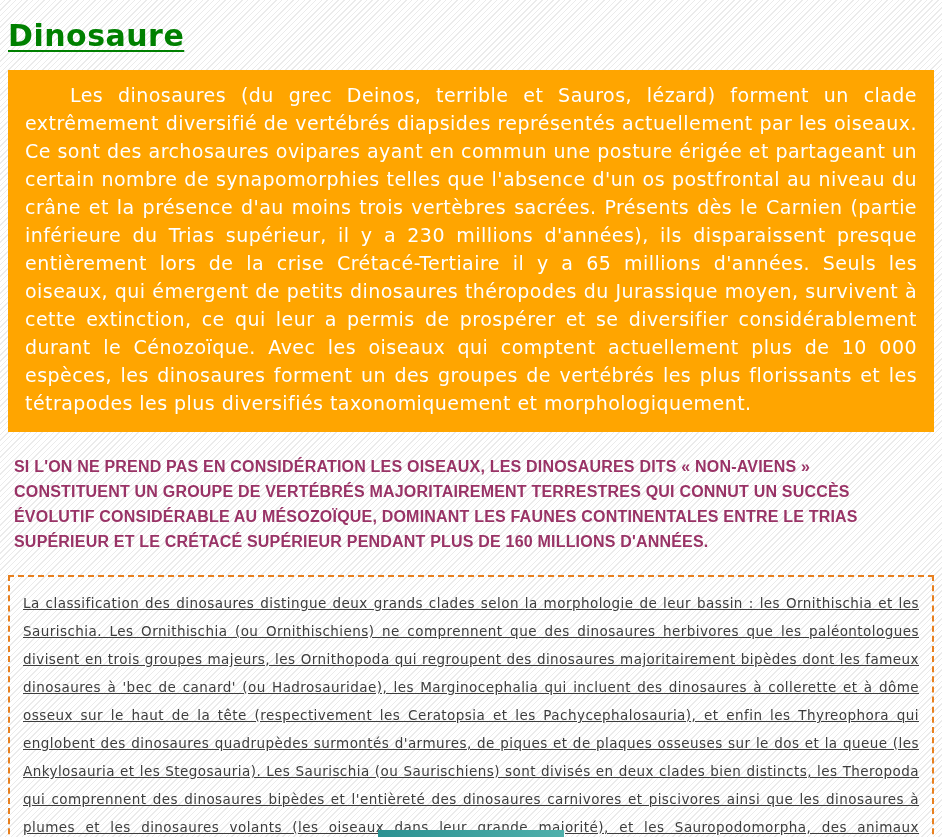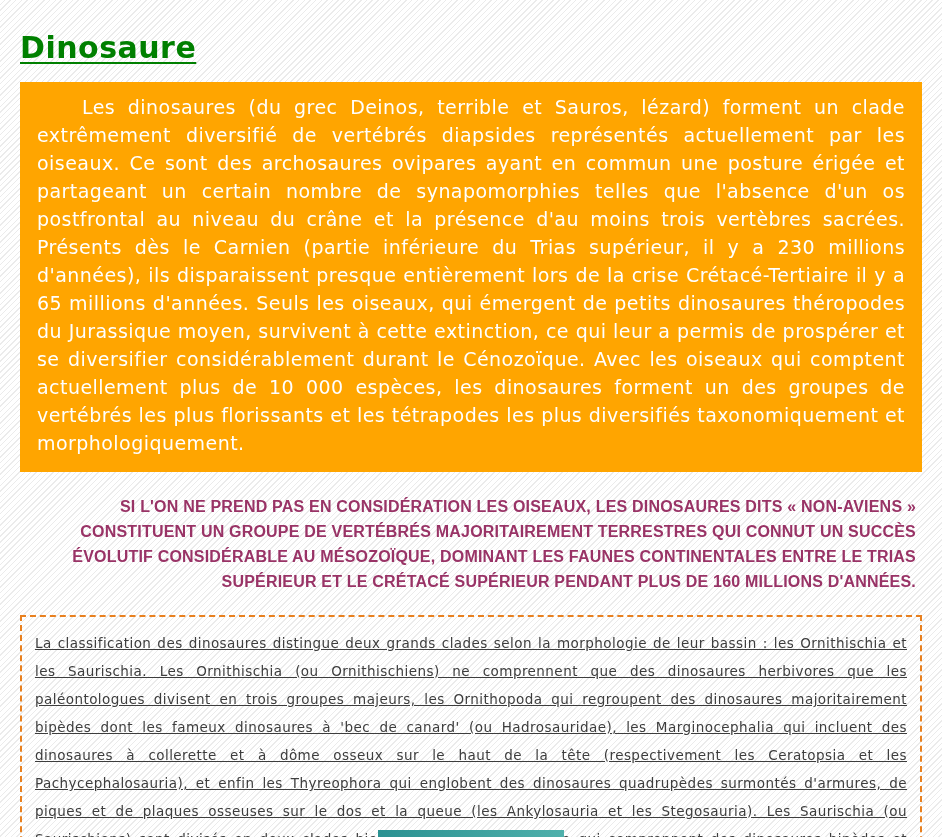--- a/index.html
+++ b/index.html
@@ -23,21 +23,21 @@
     font-family: "DejaVu Sans", sans-serif;
     background: repeating-linear-gradient(
       135deg,
       var(--stripe-light) 0px,
       var(--stripe-light) 3px,
       var(--stripe-dark) 3px,
       var(--stripe-dark) 4px
     );
   }
   .page {
-    padding: 20px;
+    padding: 8px;
     width: 100%;
     height: 100%;
     position: relative;
   }
   h1.page-title {
     margin: 10px 0 17px 0;
     font-size: 30px;
     font-weight: bold;
     color: var(--title-green);
     text-decoration: underline;
@@ -57,21 +57,21 @@
     letter-spacing: 0.45px;
     text-align: justify;
     text-indent: 45px;
   }
   .highlight-paragraph {
     margin: 22px 6px 21px 6px;
     font-family: "Liberation Sans", sans-serif;
     font-weight: bold;
     font-size: 16px;
     line-height: 25px;
-    text-align: right;
+    text-align: left;
     color: var(--highlight-text);
     letter-spacing: 0.2px;
   }
   .classification-panel {
     border: 2px dashed var(--classification-border);
     padding: 12px 13px 14px 13px;
     background: transparent;
   }
   .classification-panel p {
     margin: 0;

